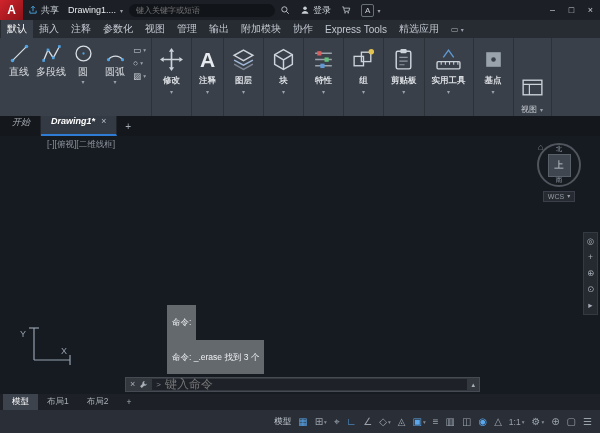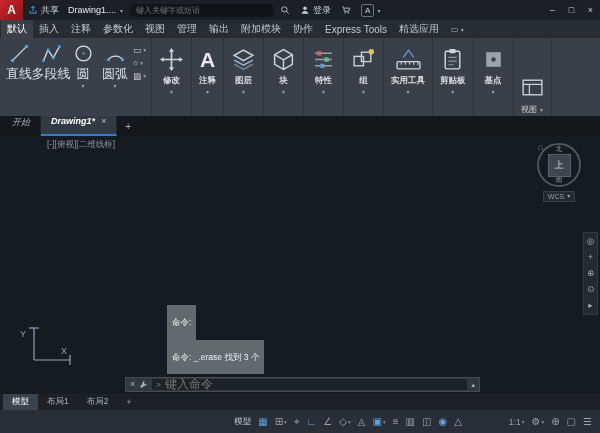--- a/index.html
+++ b/index.html
@@ -25,21 +25,21 @@
   .rtab.active{background:#3a4049;color:#fff;}
   .ribbon-toggle{display:flex;align-items:center;gap:2px;padding:0 6px;color:#aeb4bc;font-size:8px;}
 
   
   .ribbon{height:78px;background:#3a4049;display:flex;flex:0 0 auto;overflow:hidden;}
   .panel{border-right:1px solid #2d3138;display:flex;flex-direction:column;align-items:center;position:relative;flex:0 0 auto;}
   .draw-panel{width:152px;}
   .draw-panel .panel-body{display:flex;flex:1;width:100%;justify-content:center;}
   .big-btn{width:32px;display:flex;flex-direction:column;align-items:center;padding-top:5px;gap:1px;}
   .big-btn .ic{width:21px;height:21px;}
-  .lbl{font-size:13px;color:#dbdfe4;white-space:nowrap;}
+  .lbl{font-size:10px;color:#dbdfe4;white-space:nowrap;}
   .sub{font-size:6px;color:#9aa2ac;line-height:5px;}
   .small-col{display:flex;flex-direction:column;justify-content:flex-start;padding-top:8px;gap:5px;margin:0 2px;}
   .sm{display:flex;align-items:center;gap:2px;font-size:8.5px;color:#ccd1d8;line-height:8px;}
   .sm .c{font-size:5.5px;color:#9aa2ac;}
   .panel-caption{height:13px;width:100%;display:flex;align-items:center;justify-content:center;gap:3px;font-size:8px;color:#c6cbd2;}
   .col-panel{justify-content:flex-start;padding:5px 7px 2px;}
   .col-panel .icon-wrap{height:32px;display:flex;align-items:center;}
   .icL{width:25px;height:25px;}
   .plabel{font-size:8.5px;color:#dbdfe4;white-space:nowrap;font-weight:bold;}
   .pcaret{font-size:6px;color:#9aa2ac;margin-top:1px;}
@@ -79,21 +79,21 @@
   .layout-tabs{height:16px;background:#1d2127;display:flex;align-items:stretch;flex:0 0 auto;padding-left:3px;}
   .ltab{display:flex;align-items:center;padding:0 9px;font-size:8.5px;color:#a8aeb6;}
   .ltab.active{background:#3d434d;color:#fff;}
 
   
   .statusbar{height:23px;background:#2a2f37;display:flex;align-items:center;justify-content:flex-end;padding:0 5px;gap:1px;flex:0 0 auto;}
   .st-item{display:flex;align-items:center;gap:1px;padding:0 3px;height:17px;color:#9aa2ac;font-size:10px;}
   .st-item .c{font-size:5.5px;color:#858b93;}
   .st-item.on{color:#5aa7ec;}
   .st-txt{font-size:8.5px;color:#c3c9d0;}
-  .st-scale{font-size:8.5px;color:#9aa2ac;margin-left:40px;}
+  .st-scale{font-size:8.5px;color:#9aa2ac;}
 </style>
 </head>
 <body>
 
 <div class="app">
 
   <div class="titlebar">
     <div class="logo">A</div>
     <div class="tb-item">
       <svg viewBox="0 0 16 16" width="10" height="10">
@@ -274,38 +274,38 @@
             <circle cx="19.5" cy="4.5" r="2.6" fill="#e4c44f"></circle>
           </svg>
       </span>
       <span class="plabel">组</span>
       <span class="pcaret">▾</span>
     </div>
 
     <div class="panel col-panel">
       <span class="icon-wrap">
         <svg class="icL" viewBox="0 0 24 24">
+            <rect x="5" y="4" width="14" height="17" rx="1.5" fill="none" stroke="#cdd3da" stroke-width="1.4"></rect>
+            <rect x="9" y="2" width="6" height="4" rx="1" fill="#cdd3da"></rect>
+            <path d="M8 10h8M8 13.5h8M8 17h5" stroke="#8d95a0" stroke-width="1.1"></path>
+          </svg>
+      </span>
+      <span class="plabel">剪贴板</span>
+      <span class="pcaret">▾</span>
+    </div>
+
+    <div class="panel col-panel">
+      <span class="icon-wrap">
+        <svg class="icL" viewBox="0 0 24 24">
             <rect x="1" y="14" width="22" height="7" rx="1" fill="none" stroke="#cdd3da" stroke-width="1.3"></rect>
             <path d="M5 14v3M9 14v3M13 14v3M17 14v3M21 14v3" stroke="#cdd3da" stroke-width="1"></path>
             <path d="M7 10l5-7 5 7" fill="none" stroke="#5f9ad6" stroke-width="1.3"></path>
           </svg>
       </span>
       <span class="plabel">实用工具</span>
-      <span class="pcaret">▾</span>
-    </div>
-
-    <div class="panel col-panel">
-      <span class="icon-wrap">
-        <svg class="icL" viewBox="0 0 24 24">
-            <rect x="5" y="4" width="14" height="17" rx="1.5" fill="none" stroke="#cdd3da" stroke-width="1.4"></rect>
-            <rect x="9" y="2" width="6" height="4" rx="1" fill="#cdd3da"></rect>
-            <path d="M8 10h8M8 13.5h8M8 17h5" stroke="#8d95a0" stroke-width="1.1"></path>
-          </svg>
-      </span>
-      <span class="plabel">剪贴板</span>
       <span class="pcaret">▾</span>
     </div>
 
     <div class="panel col-panel">
       <span class="icon-wrap">
         <svg class="icL" viewBox="0 0 24 24">
             <rect x="5" y="5" width="14" height="14" fill="#9aa2ac"></rect>
             <circle cx="12" cy="12" r="2.2" fill="#3a4049"></circle>
           </svg>
       </span>

